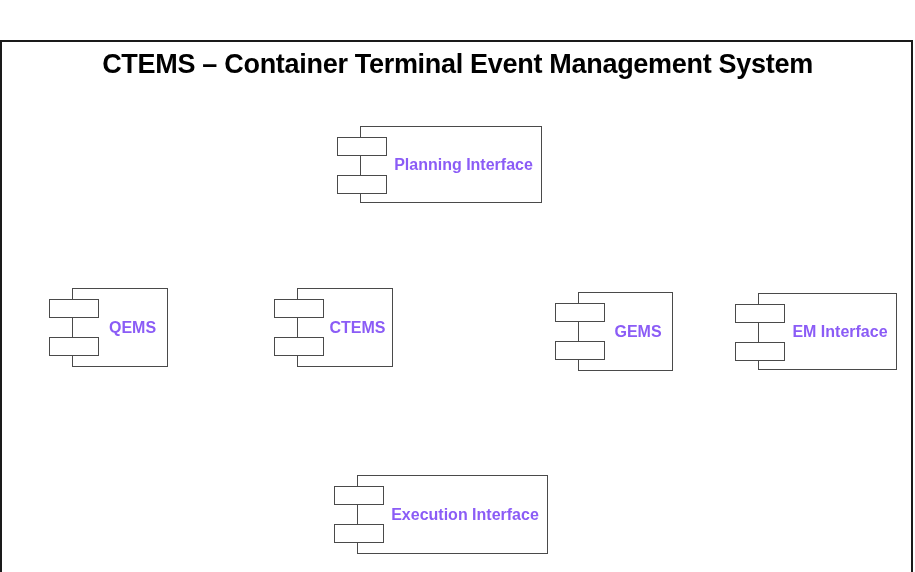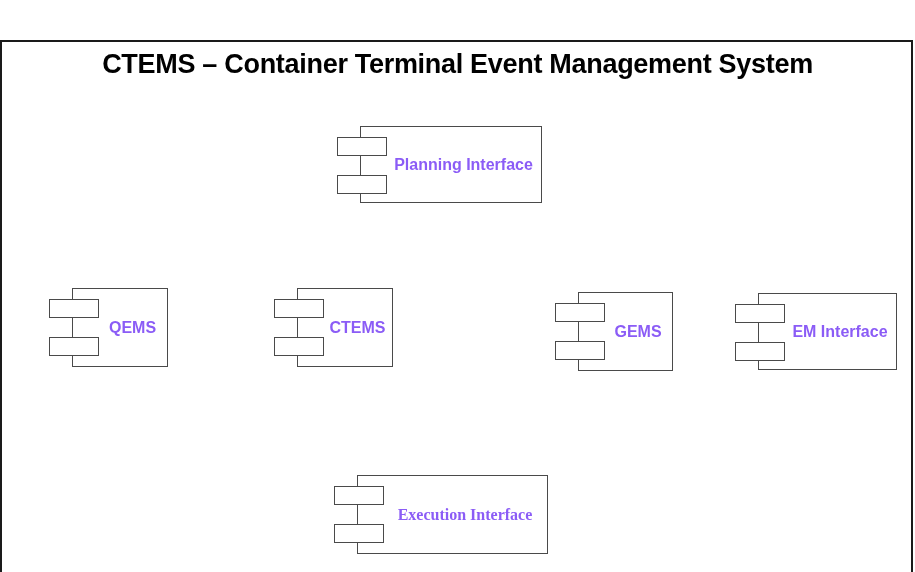--- a/index.html
+++ b/index.html
@@ -103,19 +103,19 @@
     <div class="uml-tab bottom"></div>
     <span class="uml-label">GEMS</span>
   </div>
 
   <div class="uml-component" style="left:758px; top:253px; width:139px; height:77px;">
     <div class="uml-tab top"></div>
     <div class="uml-tab bottom"></div>
     <span class="uml-label">EM Interface</span>
   </div>
 
-  <div class="uml-component" style="left:357px; top:435px; width:191px; height:79px;font-family:Liberation Serif, serif;">
+  <div class="uml-component" style="left:357px; top:435px; width:191px; height:79px;">
     <div class="uml-tab top"></div>
     <div class="uml-tab bottom"></div>
     <span class="uml-label">Execution Interface</span>
   </div>
 
 </div>
 
 </body></html>

